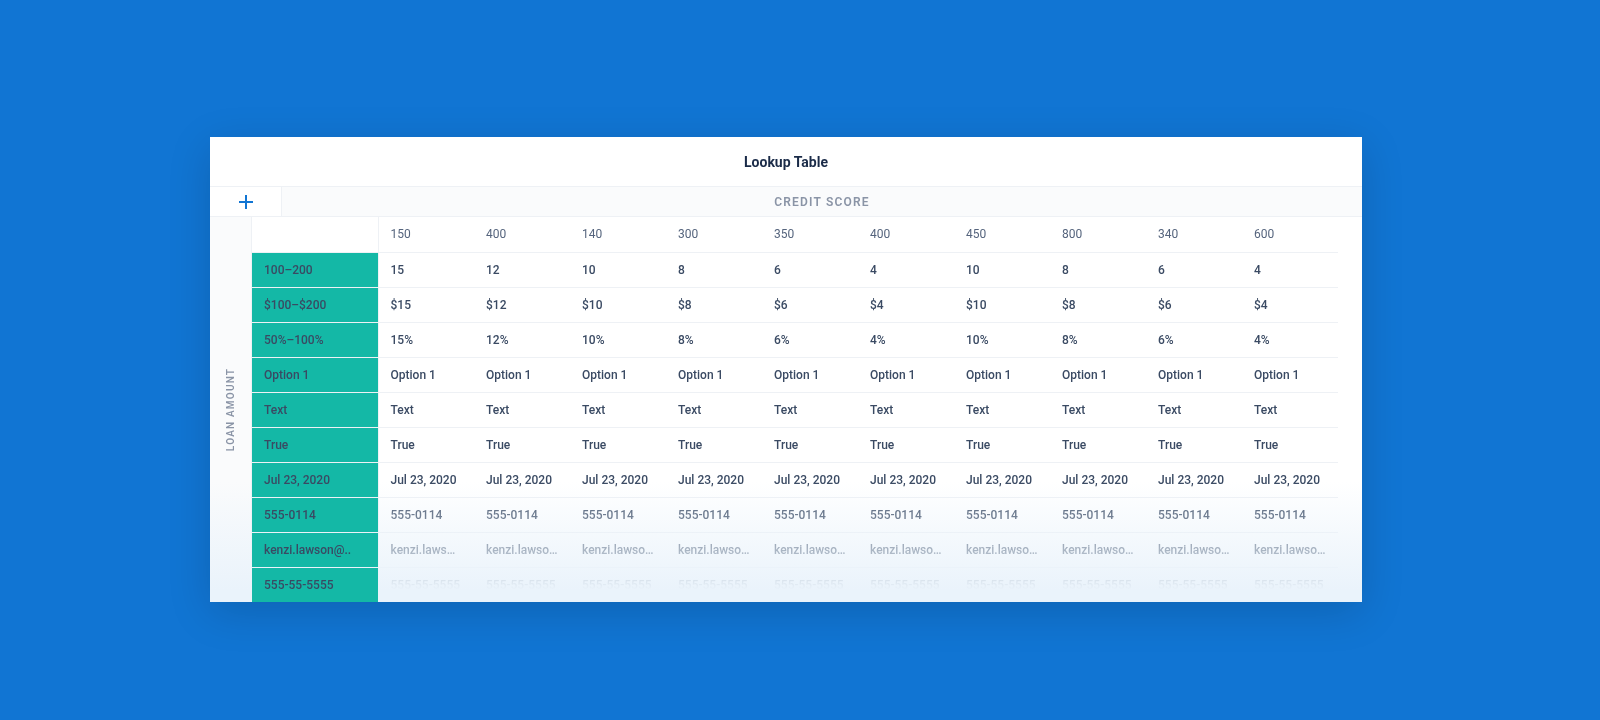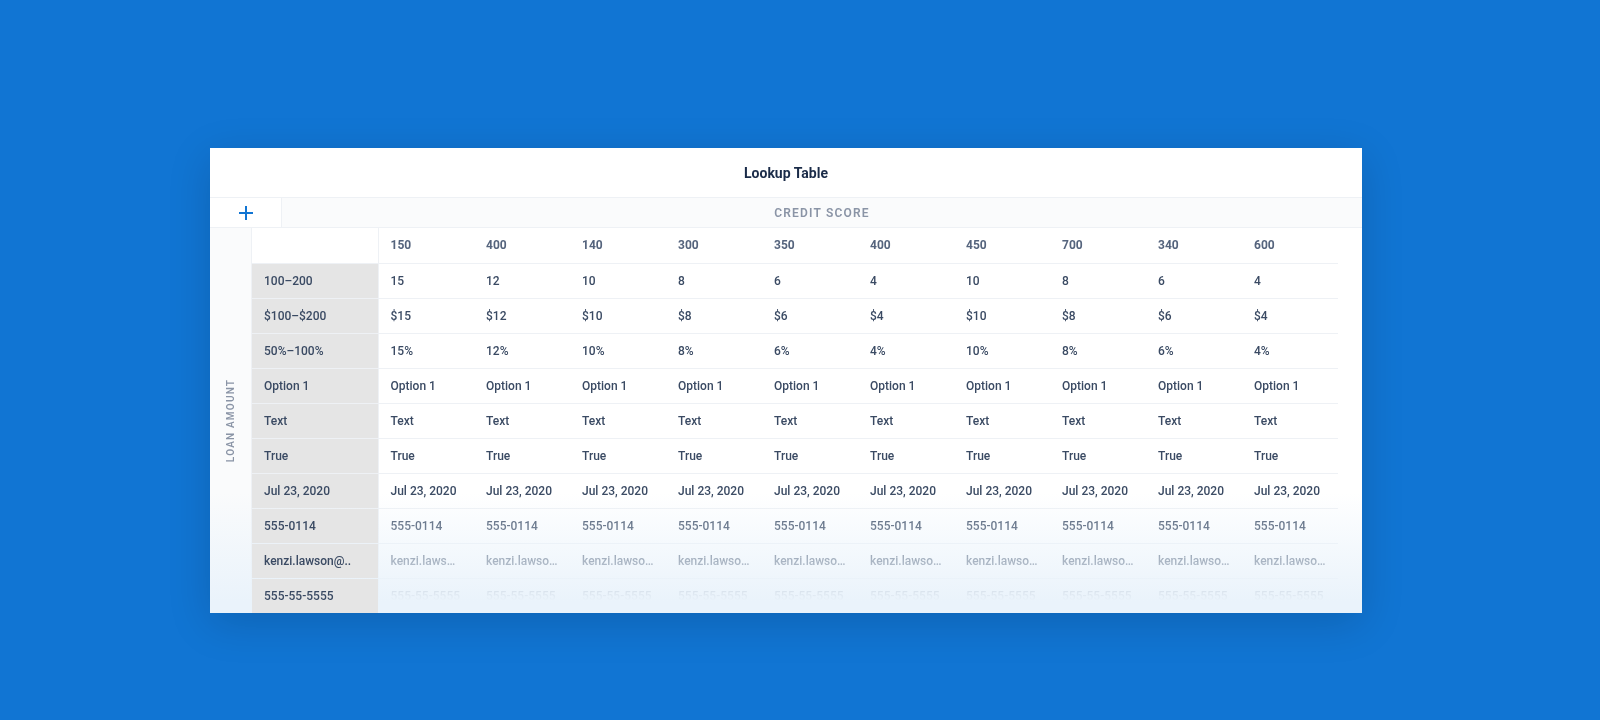--- a/index.html
+++ b/index.html
@@ -7,21 +7,21 @@
       background: #1175d3;
       font-family: -apple-system, BlinkMacSystemFont, "Segoe UI", Roboto, "Helvetica Neue", Arial, sans-serif;
       width: 1600px;
       height: 720px;
       overflow: hidden;
       position: relative;
     }
     .card {
       position: absolute;
       left: 210px;
-      top: 148px;
+      top: 137px;
       width: 1152px;
       background: #fff;
       box-shadow: 0 10px 40px rgba(0,0,0,0.15);
     }
     .card-title {
       text-align: center;
       font-size: 14px;
       font-weight: 700;
       color: #1a2b48;
       padding: 17px 0 16px;
@@ -92,26 +92,26 @@
       padding: 0 12px;
       height: 35px;
       border-bottom: 1px solid #eef1f5;
       white-space: nowrap;
       overflow: hidden;
       text-overflow: ellipsis;
       font-weight: 500;
     }
     thead th {
       color:#55647d;
-      font-weight: 700;
+      font-weight: 400;
       background:#fff;
     }
     td.rowhead, th.rowhead {
       position: sticky; left: 0;
-      background:#e5e5e5;
+      background:#14b8a6;
       border-right:1px solid #eef1f5;
       z-index:1;
       width: 126px; min-width:126px; max-width:126px;
     }
     thead th.rowhead { background:#fff; }
     td.data, th.data {
       width: 96px; min-width:96px; max-width:96px;
     }
     tbody tr:last-child td { border-bottom: none; }
 
@@ -141,21 +141,21 @@
         <thead>
           <tr id="header-row">
             <th class="rowhead"></th>
           <th class="data">150</th>
               <th class="data">400</th>
               <th class="data">140</th>
               <th class="data">300</th>
               <th class="data">350</th>
               <th class="data">400</th>
               <th class="data">450</th>
-              <th class="data">700</th>
+              <th class="data">800</th>
               <th class="data">340</th>
               <th class="data">600</th>
             </tr>
         </thead>
         <tbody id="tbody">
             <tr>
               <td class="rowhead">100–200</td>
               <td class="data">15</td>
               <td class="data">12</td>
               <td class="data">10</td>

